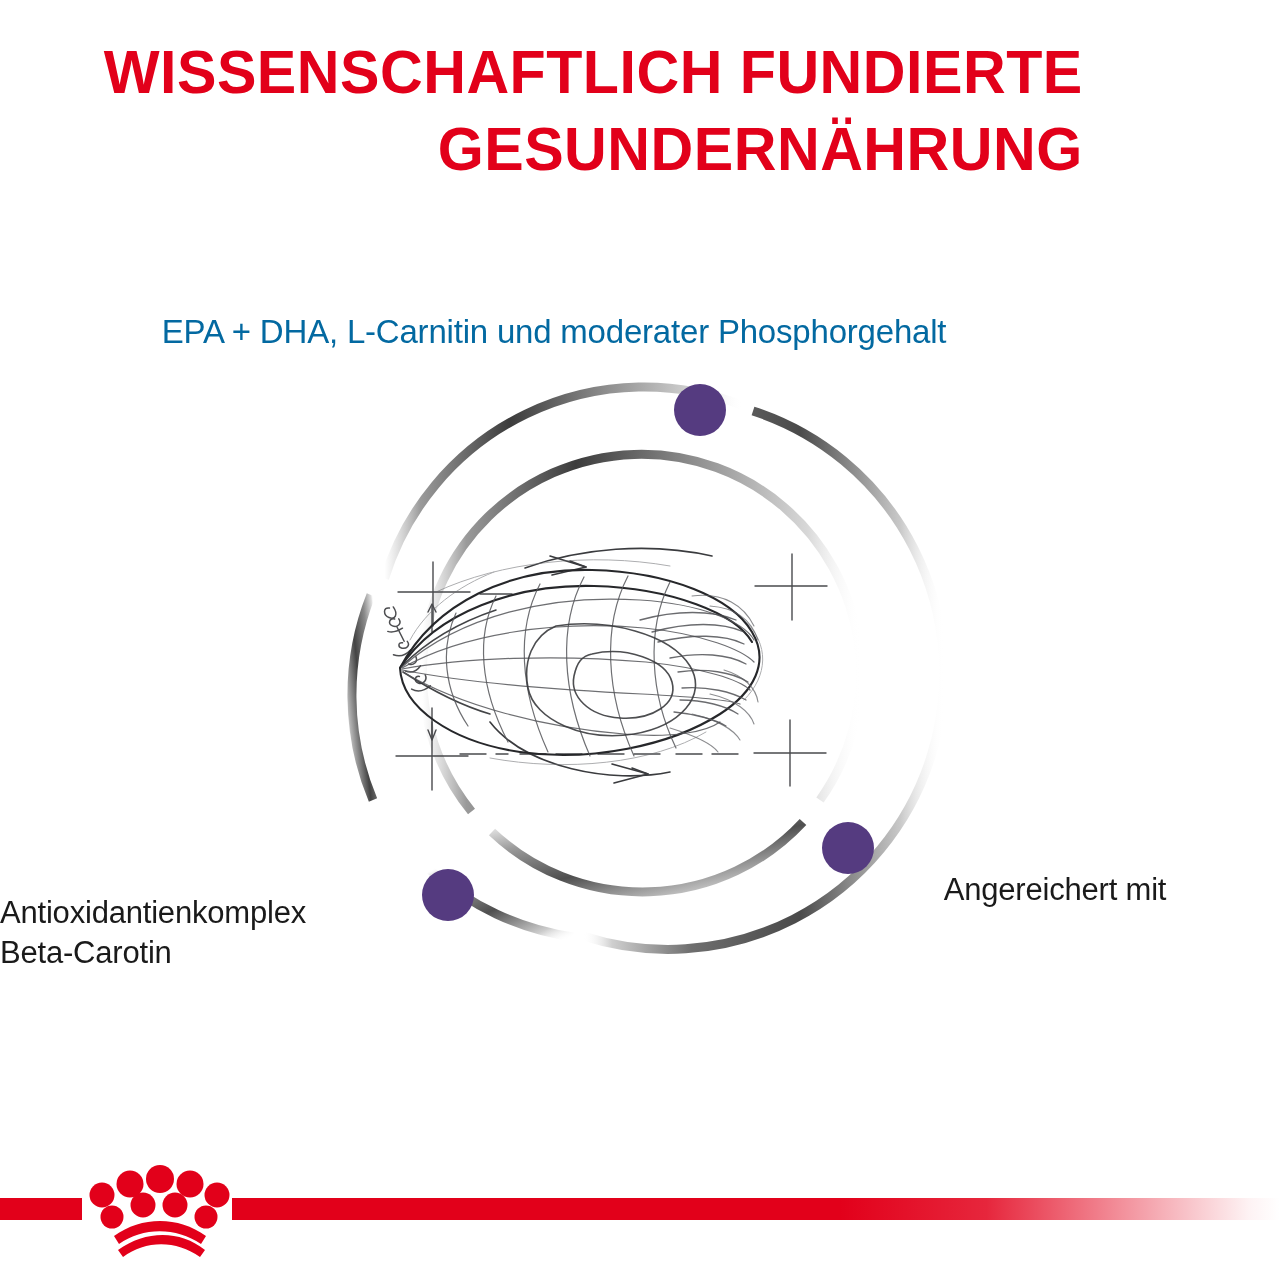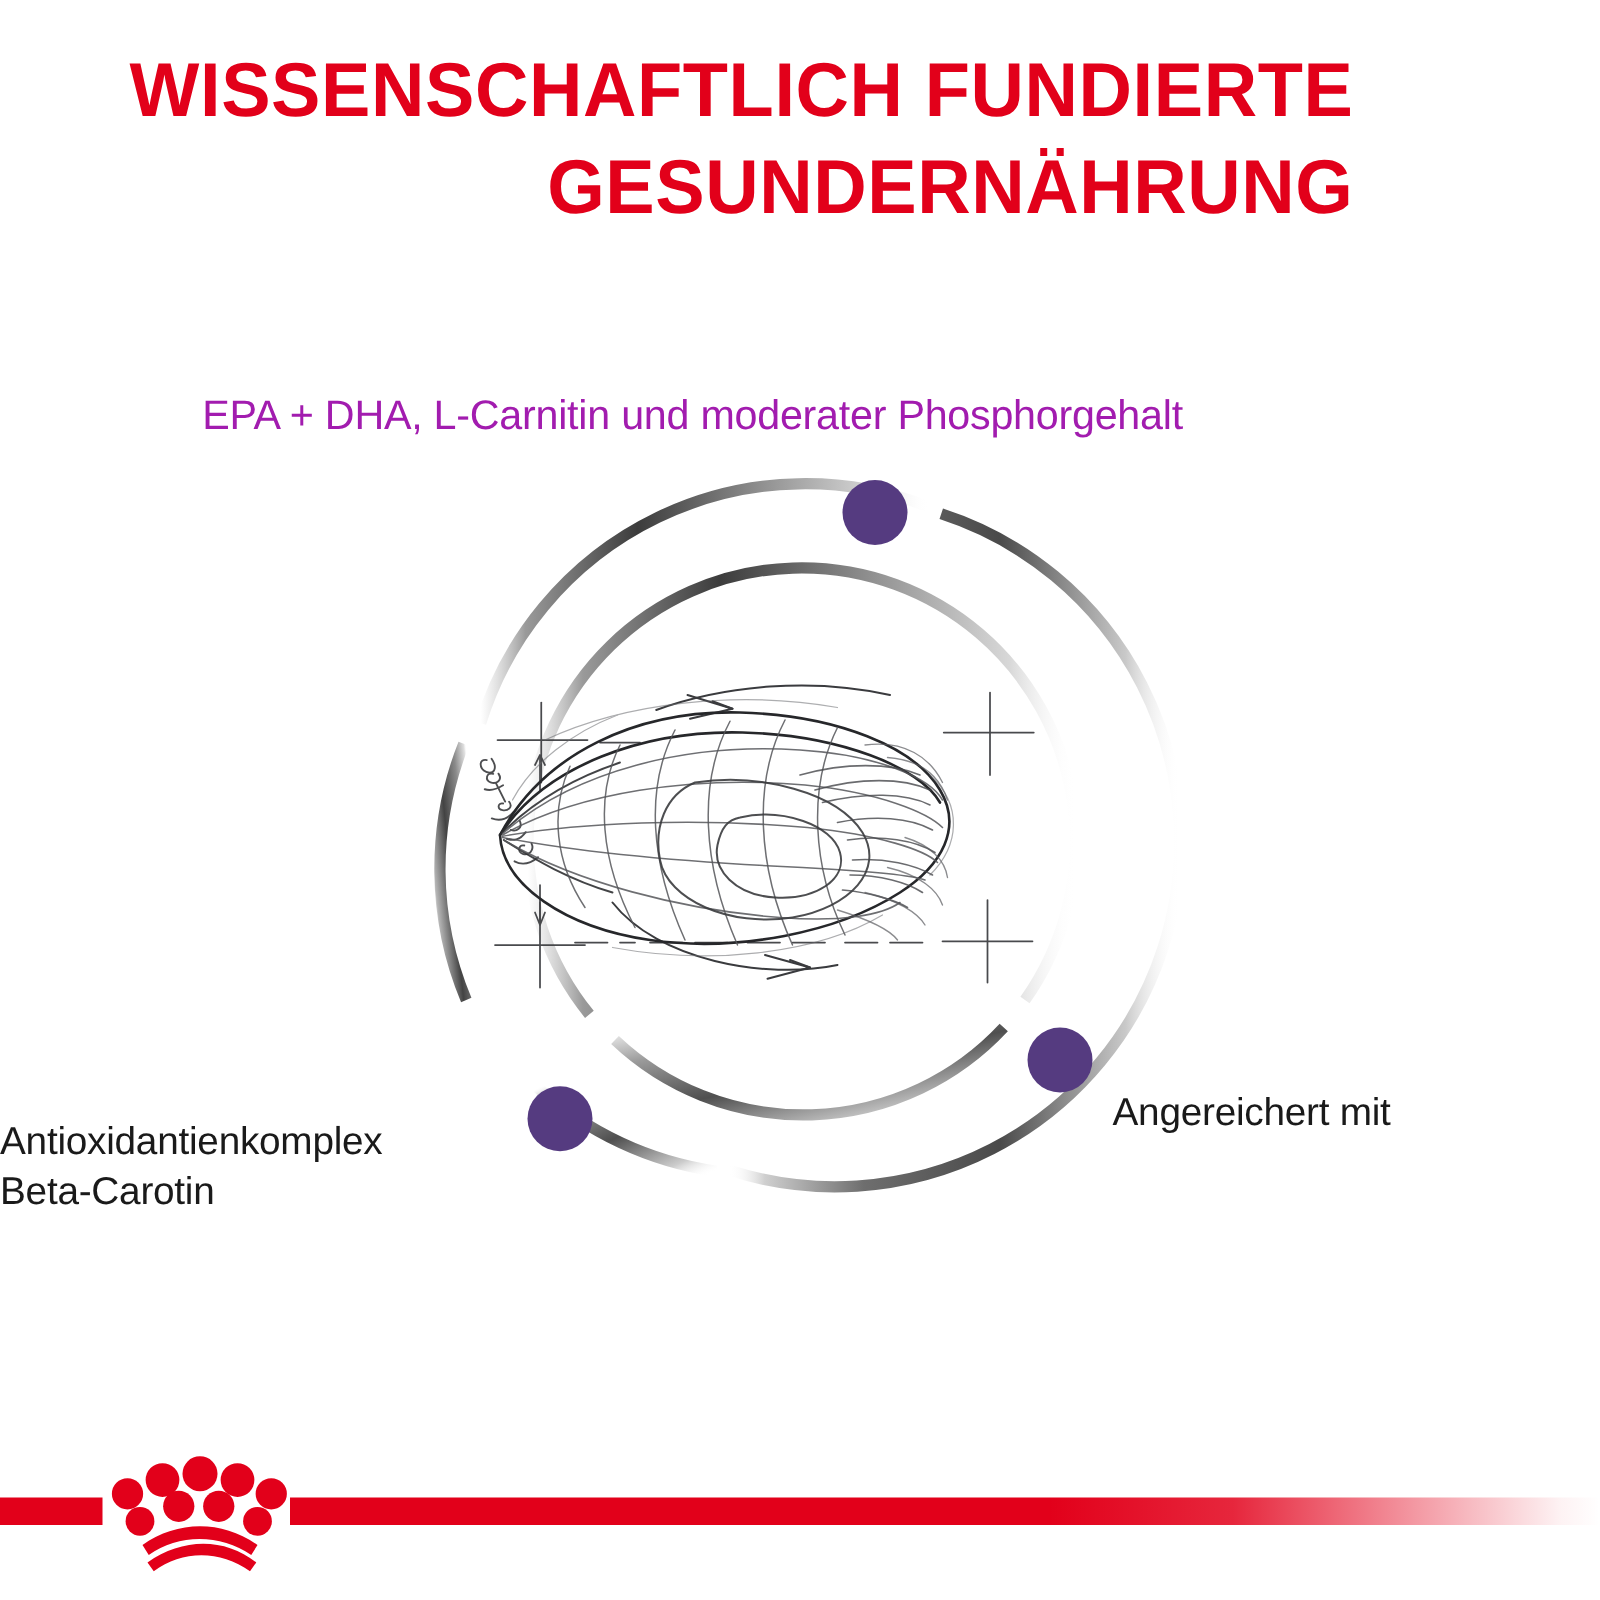--- a/index.html
+++ b/index.html
@@ -43,21 +43,21 @@
 
   
   .subtitle {
     position: absolute;
     top: 312px;
     left: 0;
     width: 1108px;
     text-align: center;
     font-size: 33px;
     line-height: 40px;
-    color: #a21caf;
+    color: #0369a1;
     font-weight: 400;
     letter-spacing: -0.2px;
   }
 
   
   .illustration {
     position: absolute;
     left: 340px;
     top: 370px;
     width: 620px;
@@ -81,20 +81,21 @@
   .callout-left {
     left: 0px;
     top: 893px;
     width: 420px;
     text-align: left;
   }
   .callout-right {
     left: 890px;
     top: 870px;
     width: 330px;
+    text-align: center;
   }
 
   
   .footer {
     position: absolute;
     left: 0;
     top: 1160px;
     width: 1280px;
     height: 120px;
   }

